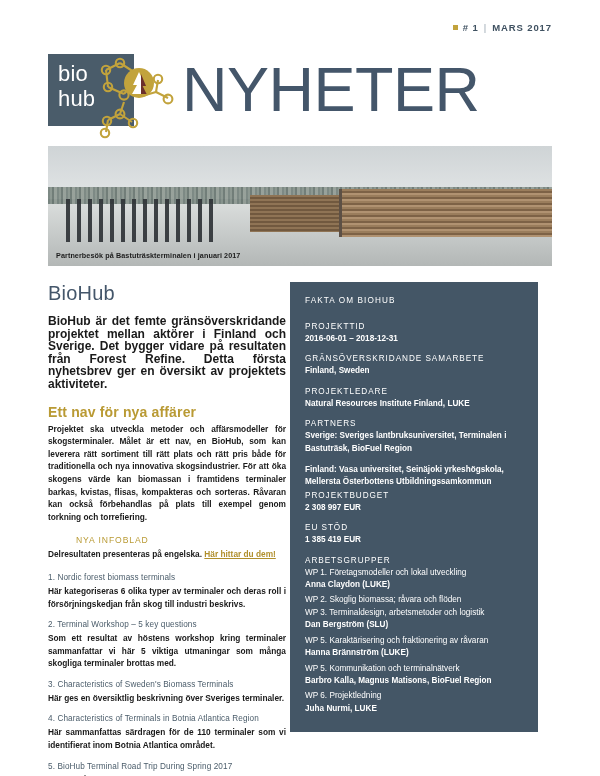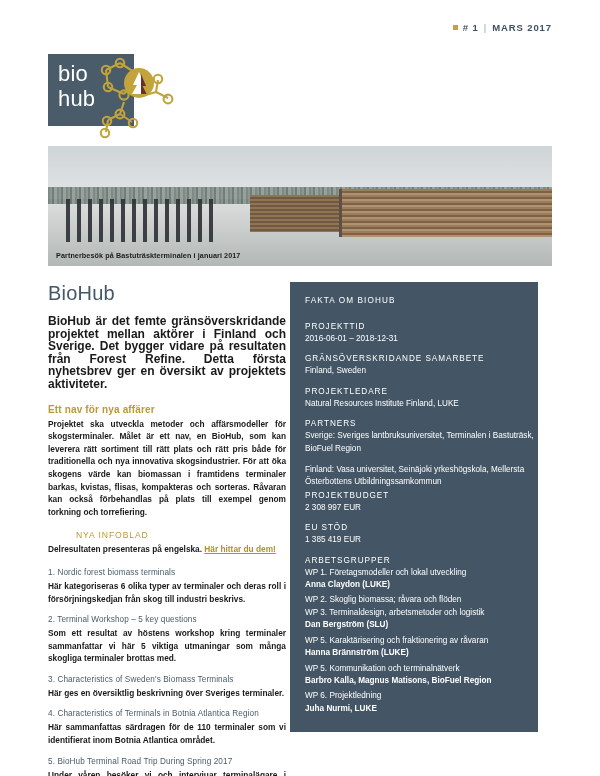--- a/index.html
+++ b/index.html
@@ -196,21 +196,21 @@
   p.intro {
     margin: 0 0 13px 0;
     font-size: 12px;
     line-height: 12.6px;
     text-align: justify;
     font-weight: 700;
     color: #1a1a1a;
   }
   h2.sub {
     margin: 0 0 3px 0;
-    font-size: 10px;
+    font-size: 14px;
     font-weight: 600;
     color: #b99a34;
     letter-spacing: 0.15px;
   }
   h2.sub-caps {
     margin: 0 0 3px 0;
     font-size: 8.6px;
     font-weight: 400;
     color: #b99a34;
     letter-spacing: 0.9px;
@@ -262,21 +262,21 @@
   .sb-label {
     font-size: 8.2px;
     letter-spacing: 0.95px;
     font-weight: 400;
     margin: 0 0 2px 2px;
     color: #ffffff;
   }
   .sb-value {
     font-size: 8.2px;
     line-height: 12.4px;
-    font-weight: 400;
+    font-weight: 700;
     margin: 0 0 9px 2px;
     color: #ffffff;
   }
   .sb-value.tight { margin-bottom: 2px; }
   .wp-line {
     font-size: 8.2px;
     line-height: 12.4px;
     margin: 0 0 0 2px;
     color: #ffffff;
     font-weight: 400;
@@ -335,20 +335,21 @@
           <circle cx="36" cy="64" r="4.4"></circle>
           <circle cx="23" cy="71" r="4.2"></circle>
           <circle cx="21" cy="83" r="4.2"></circle>
           <circle cx="49" cy="73" r="4.2"></circle>
         </g>
         <circle cx="55" cy="33" r="15" fill="#c2a33c"></circle>
         <path d="M55 22 l6 13 h-4 l5 9 h-14 l5 -9 h-4 z" fill="#ffffff"></path>
         <path d="M57 24 l5 12 h-3.4 l4 8 h-5.6 z" fill="#6b2f2b"></path>
       </svg>
     </div>
+    <div class="nyheter">NYHETER</div>
   </div>
 
   <div class="hero">
     <div class="hero-sky"></div>
     <div class="hero-treeline"></div>
     <div class="hero-ground"></div>
     <div class="hero-logpile2"></div>
     <div class="hero-logpile"></div>
     <div class="hero-crowd"></div>
     <div class="hero-caption">Partnerbesök på Bastuträskterminalen i januari 2017</div>

